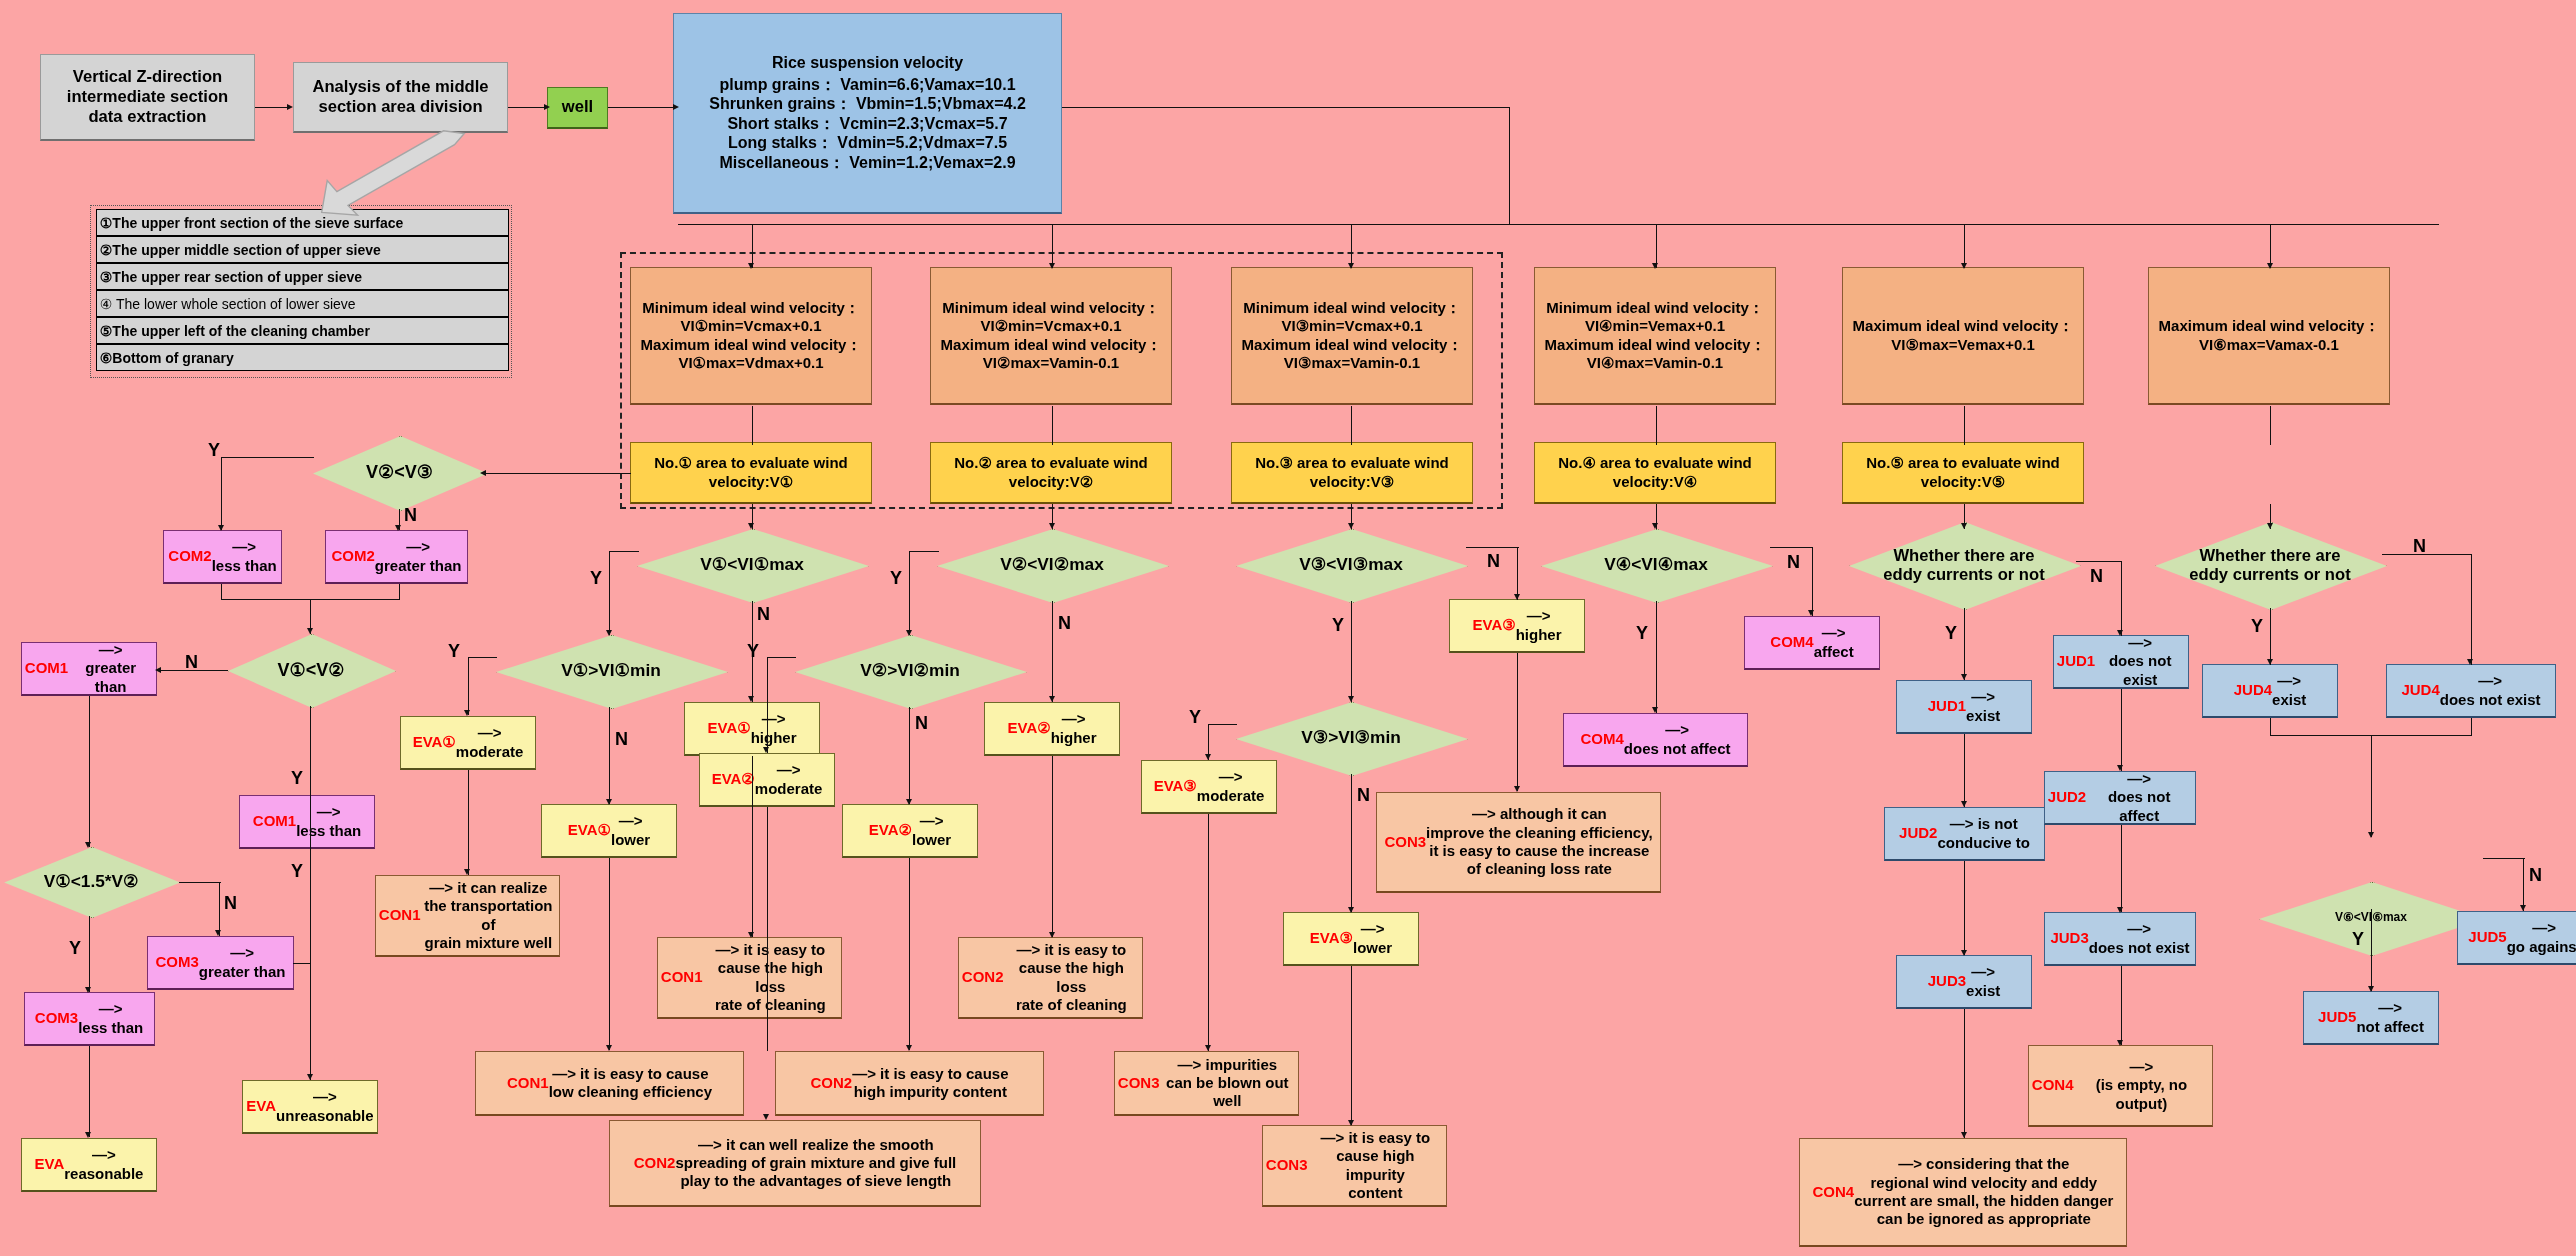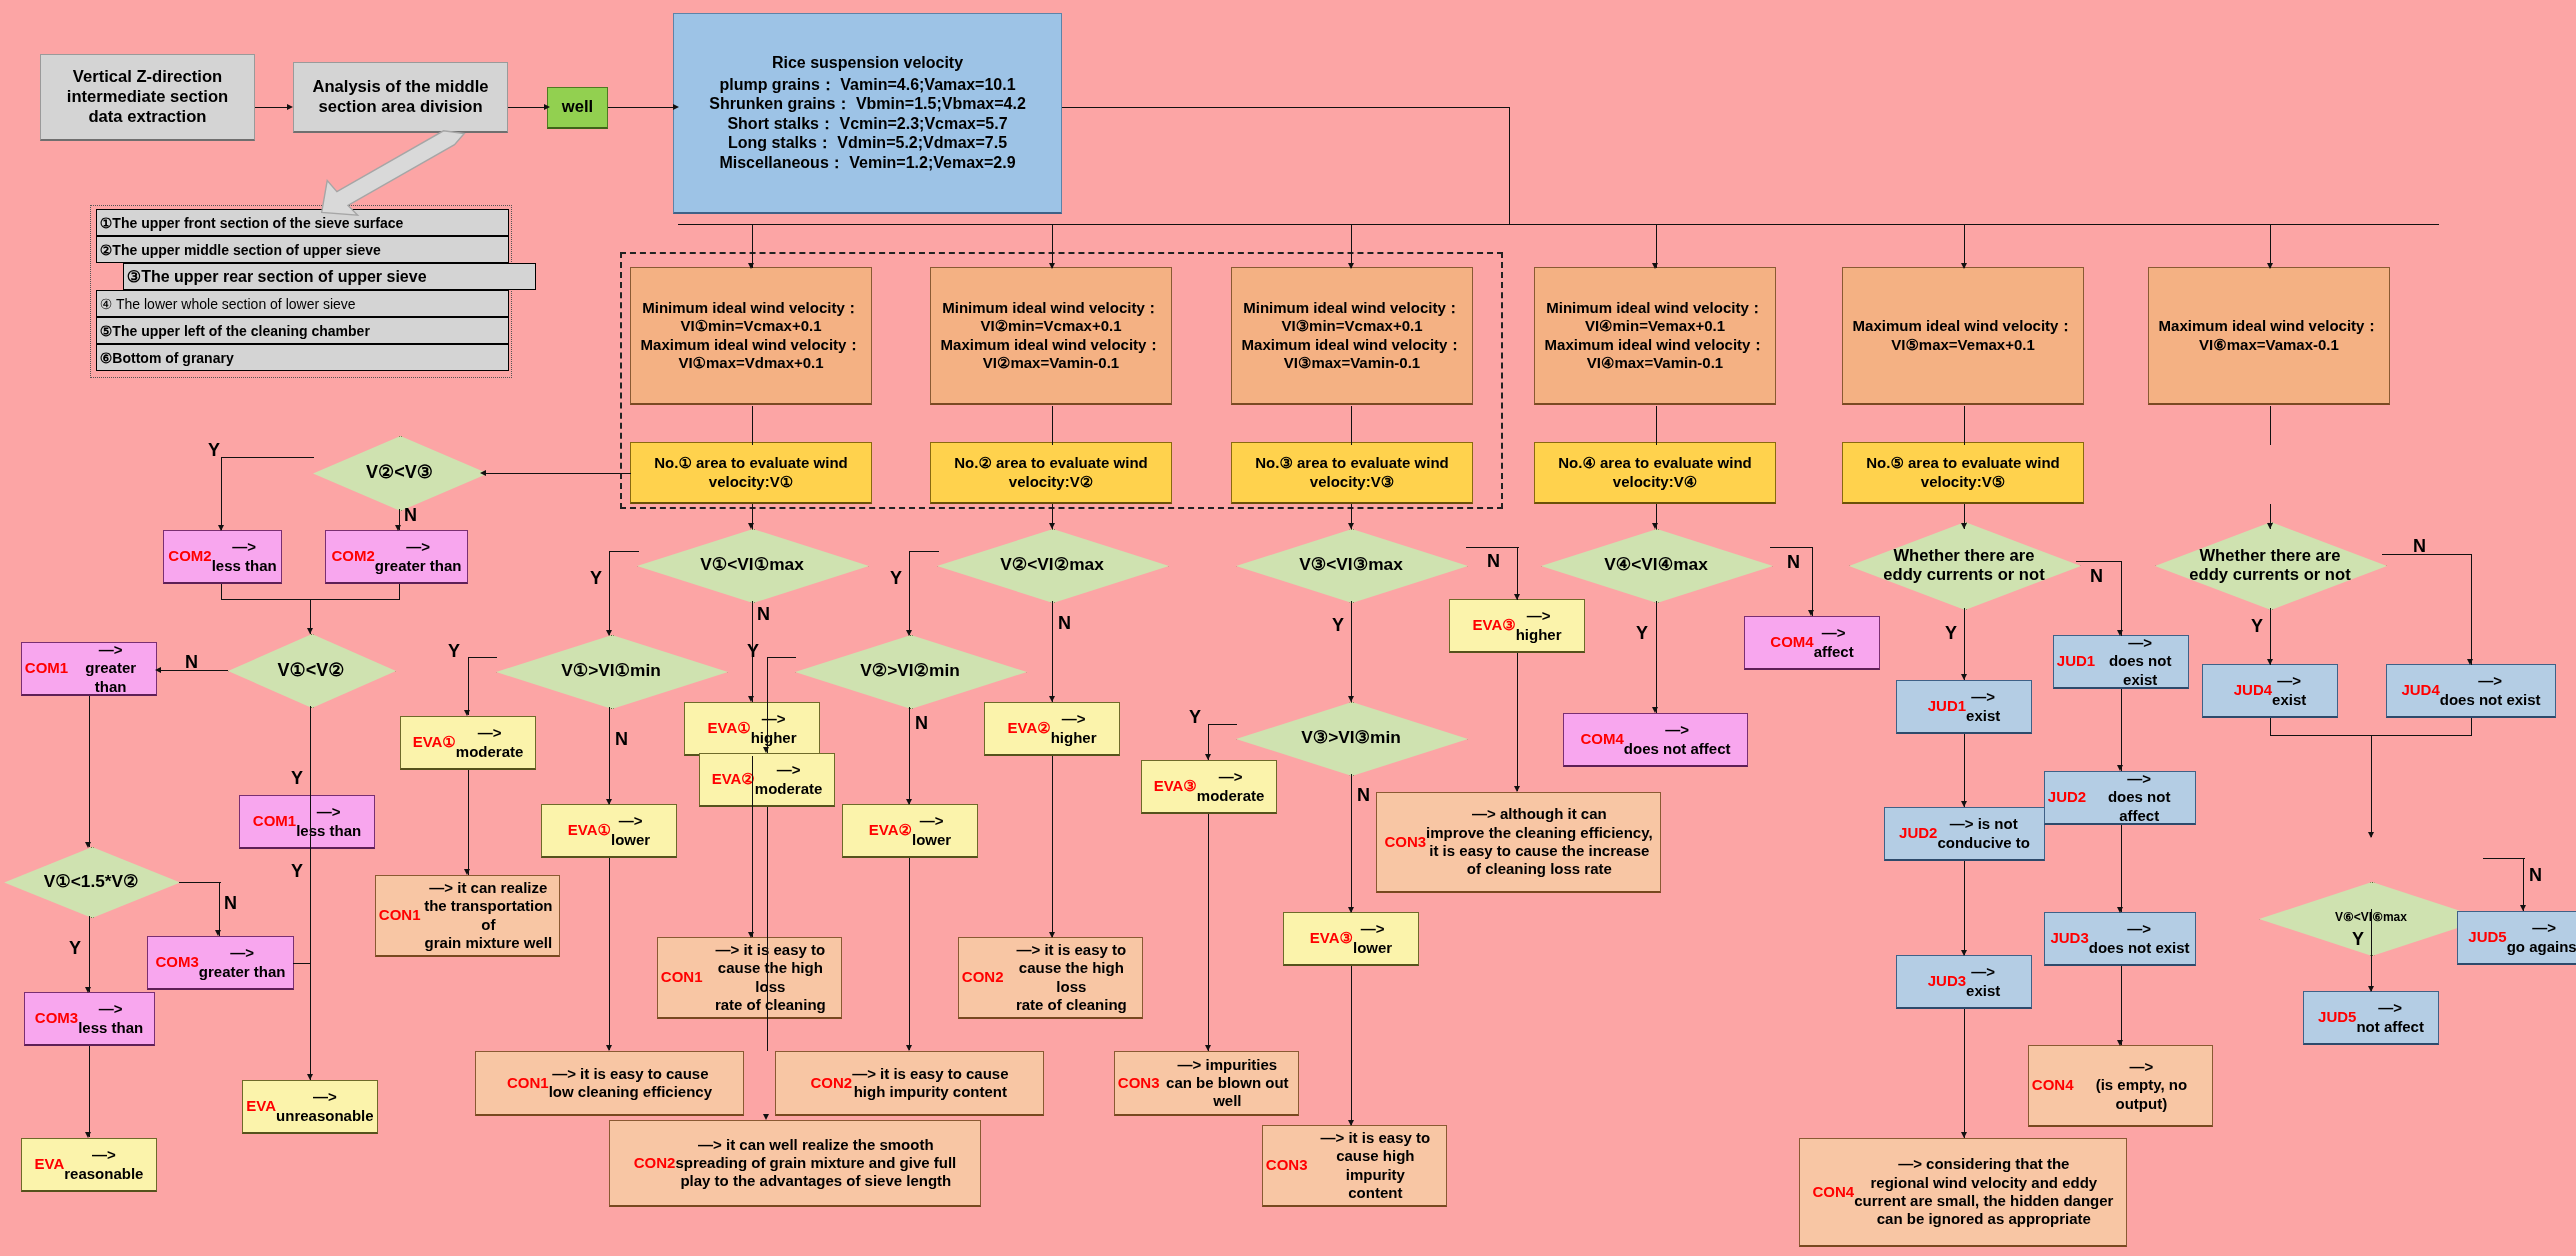--- a/index.html
+++ b/index.html
@@ -64,28 +64,28 @@
   <div class="ln h" style="left:608px;top:107px;width:69px;"></div>
   <div class="arrowright" style="left:673px;top:104px;"></div>
 
   <svg class="bigarrow" style="left:294px;top:128px;width:173px;height:90px;" viewBox="0 0 250 130">
     <polygon points="246,8 232,24 78,112 92,126 40,122 48,76 62,92 216,4" fill="#d9d9d9" stroke="#a6a6a6" stroke-width="2"></polygon>
   </svg>
 
   <div class="legend-box" style="left:90px;top:205px;width:422px;height:173px;"></div>
   <div class="legend-row" style="position:absolute;left:96px;top:209px;width:408px;height:25px;font-size:14px;font-weight:bold;">①The upper front section of the sieve surface</div>
   <div class="legend-row" style="position:absolute;left:96px;top:236px;width:408px;height:25px;font-size:14px;font-weight:bold;">②The upper middle section of upper sieve</div>
-  <div class="legend-row" style="position:absolute;left:96px;top:263px;width:408px;height:25px;font-size:16px;font-weight:bold;margin-left:27px;">③The upper rear section of upper sieve</div>
+  <div class="legend-row" style="position:absolute;left:96px;top:263px;width:408px;height:25px;font-size:14px;font-weight:bold;">③The upper rear section of upper sieve</div>
   <div class="legend-row" style="position:absolute;left:96px;top:290px;width:408px;height:25px;font-size:14px;font-weight:normal;">④ The lower whole section of lower sieve</div>
   <div class="legend-row" style="position:absolute;left:96px;top:317px;width:408px;height:25px;font-size:14px;font-weight:bold;">⑤The upper left of the cleaning chamber</div>
   <div class="legend-row" style="position:absolute;left:96px;top:344px;width:408px;height:25px;font-size:14px;font-weight:bold;">⑥Bottom of granary</div>
 
   <div class="node blue" style="left:673px;top:12.5px;width:389px;height:201px;font-size:16px;flex-direction:column;">
     <div style="margin-bottom:2.8px;">Rice suspension velocity</div>
-    <div>plump grains： Vamin=4.6;Vamax=10.1</div>
+    <div>plump grains： Vamin=6.6;Vamax=10.1</div>
     <div>Shrunken grains： Vbmin=1.5;Vbmax=4.2</div>
     <div>Short stalks： Vcmin=2.3;Vcmax=5.7</div>
     <div>Long stalks： Vdmin=5.2;Vdmax=7.5</div>
     <div>Miscellaneous： Vemin=1.2;Vemax=2.9</div>
   </div>
 
   <div class="ln h" style="left:1062px;top:107px;width:448px;"></div>
   <div class="ln v" style="left:1509px;top:107px;height:118px;"></div>
   <div class="ln h" style="left:678px;top:224px;width:1761px;"></div>
 

